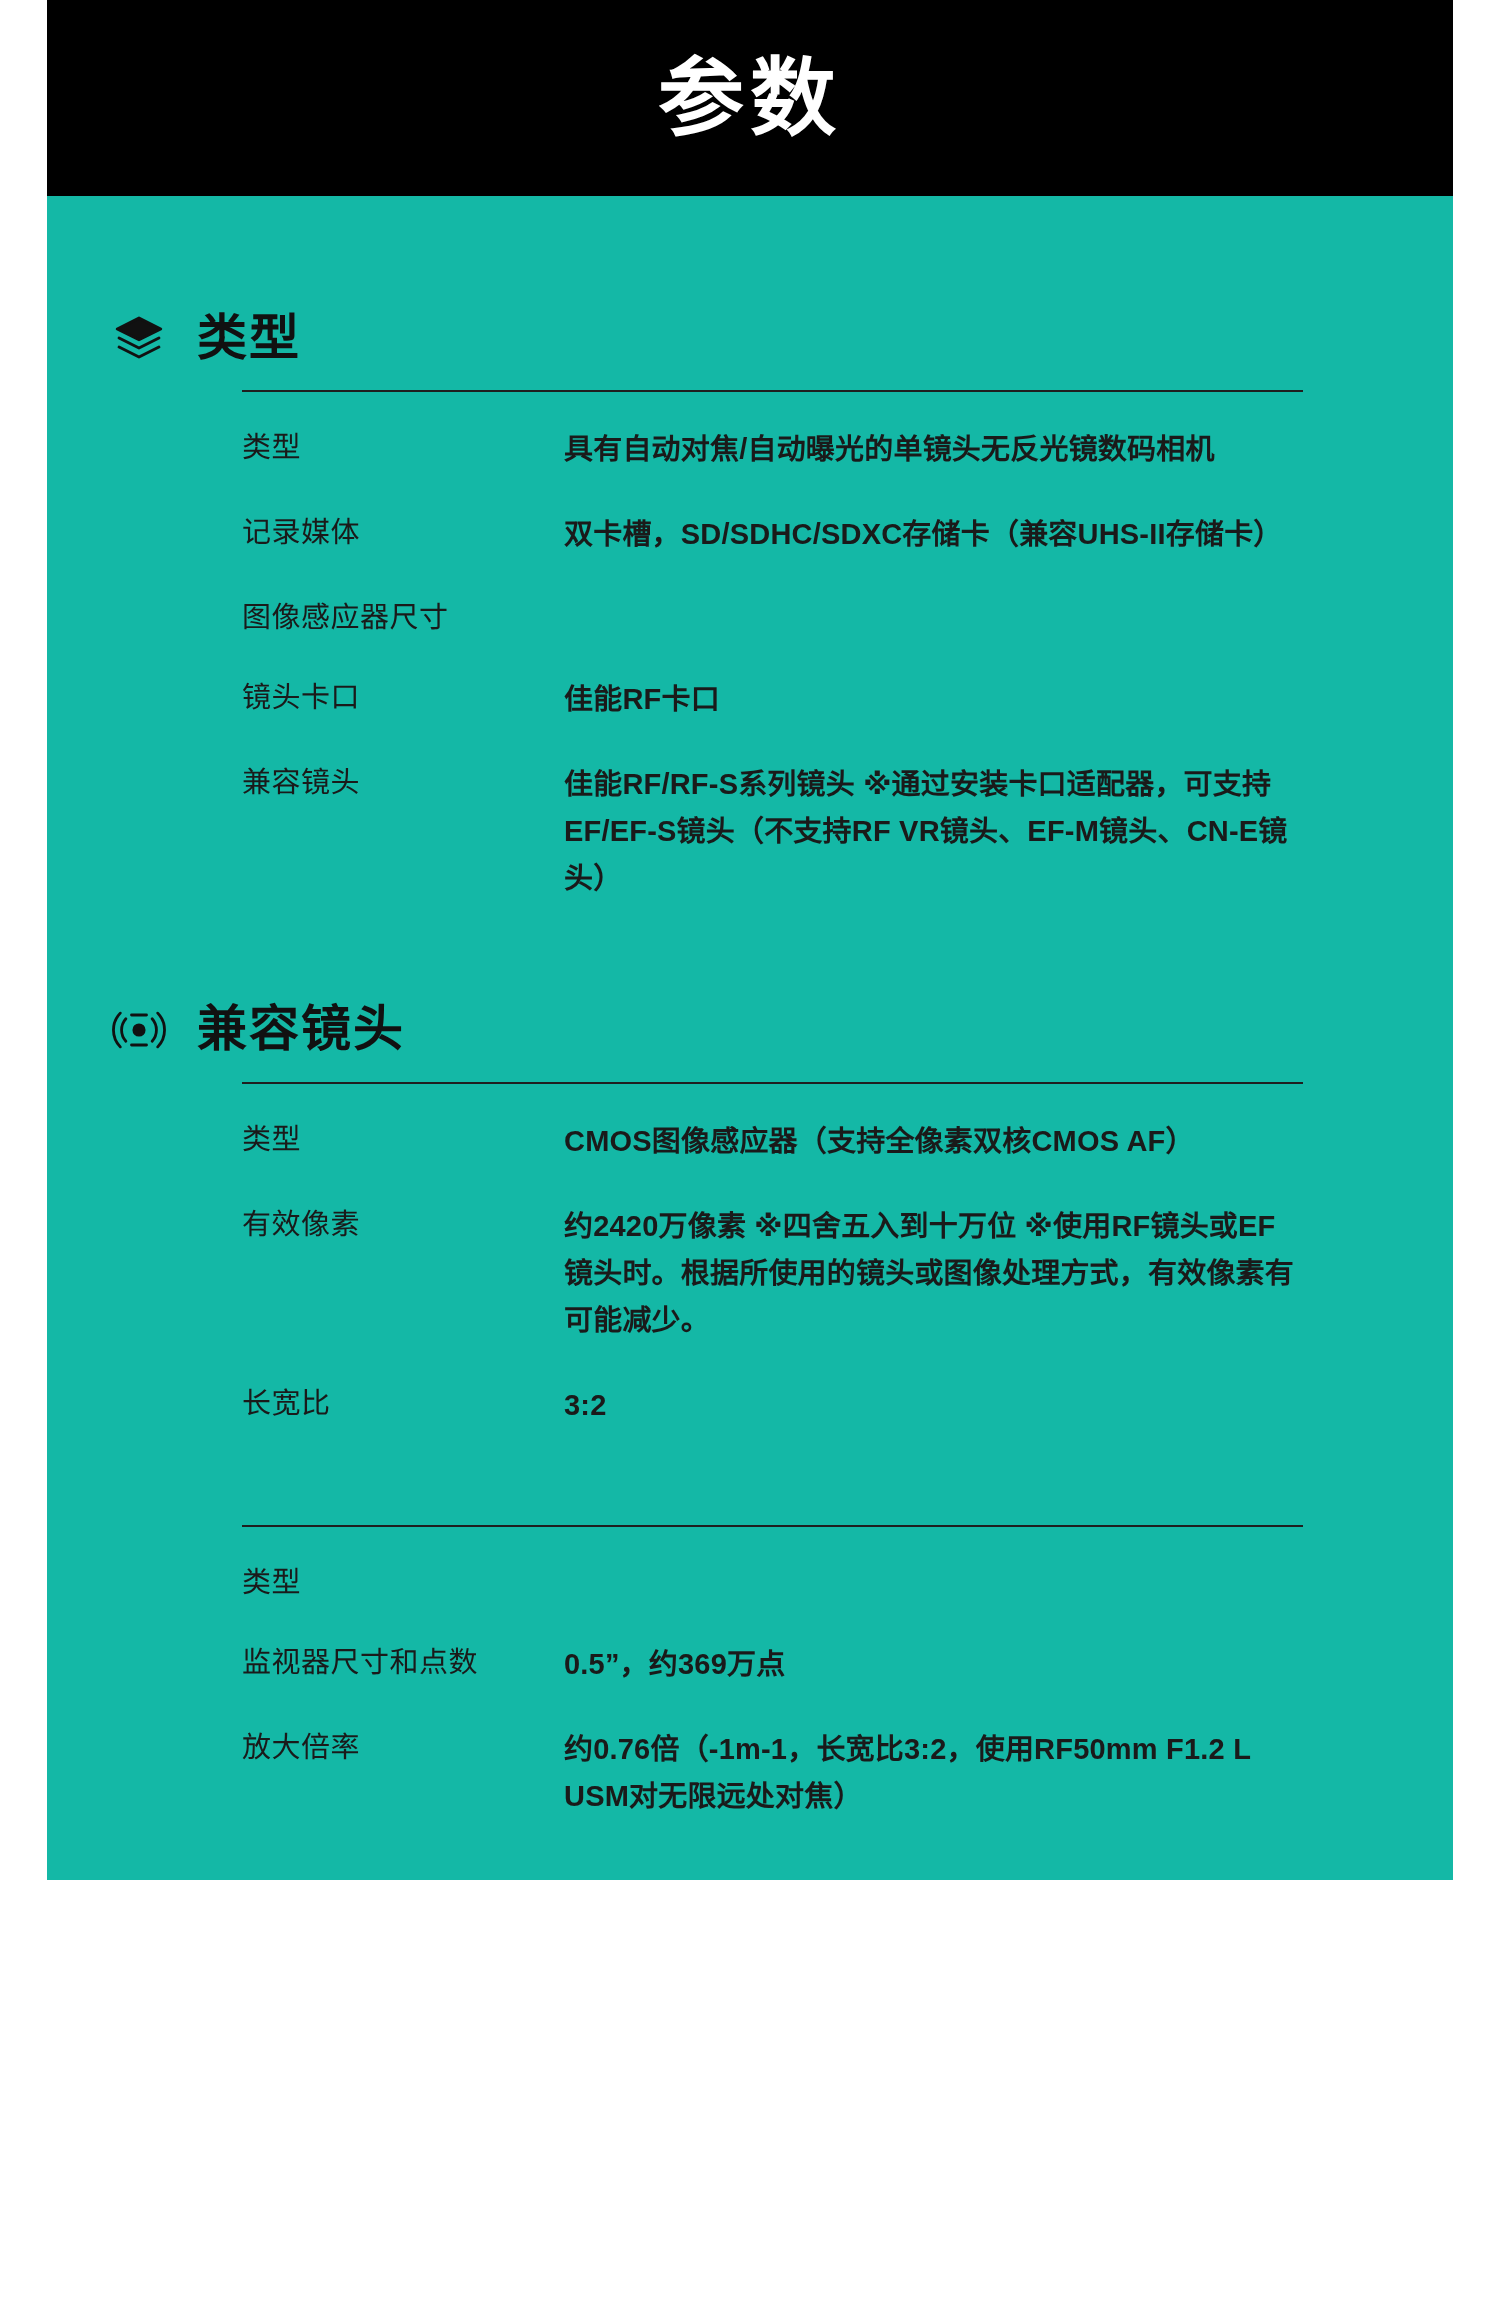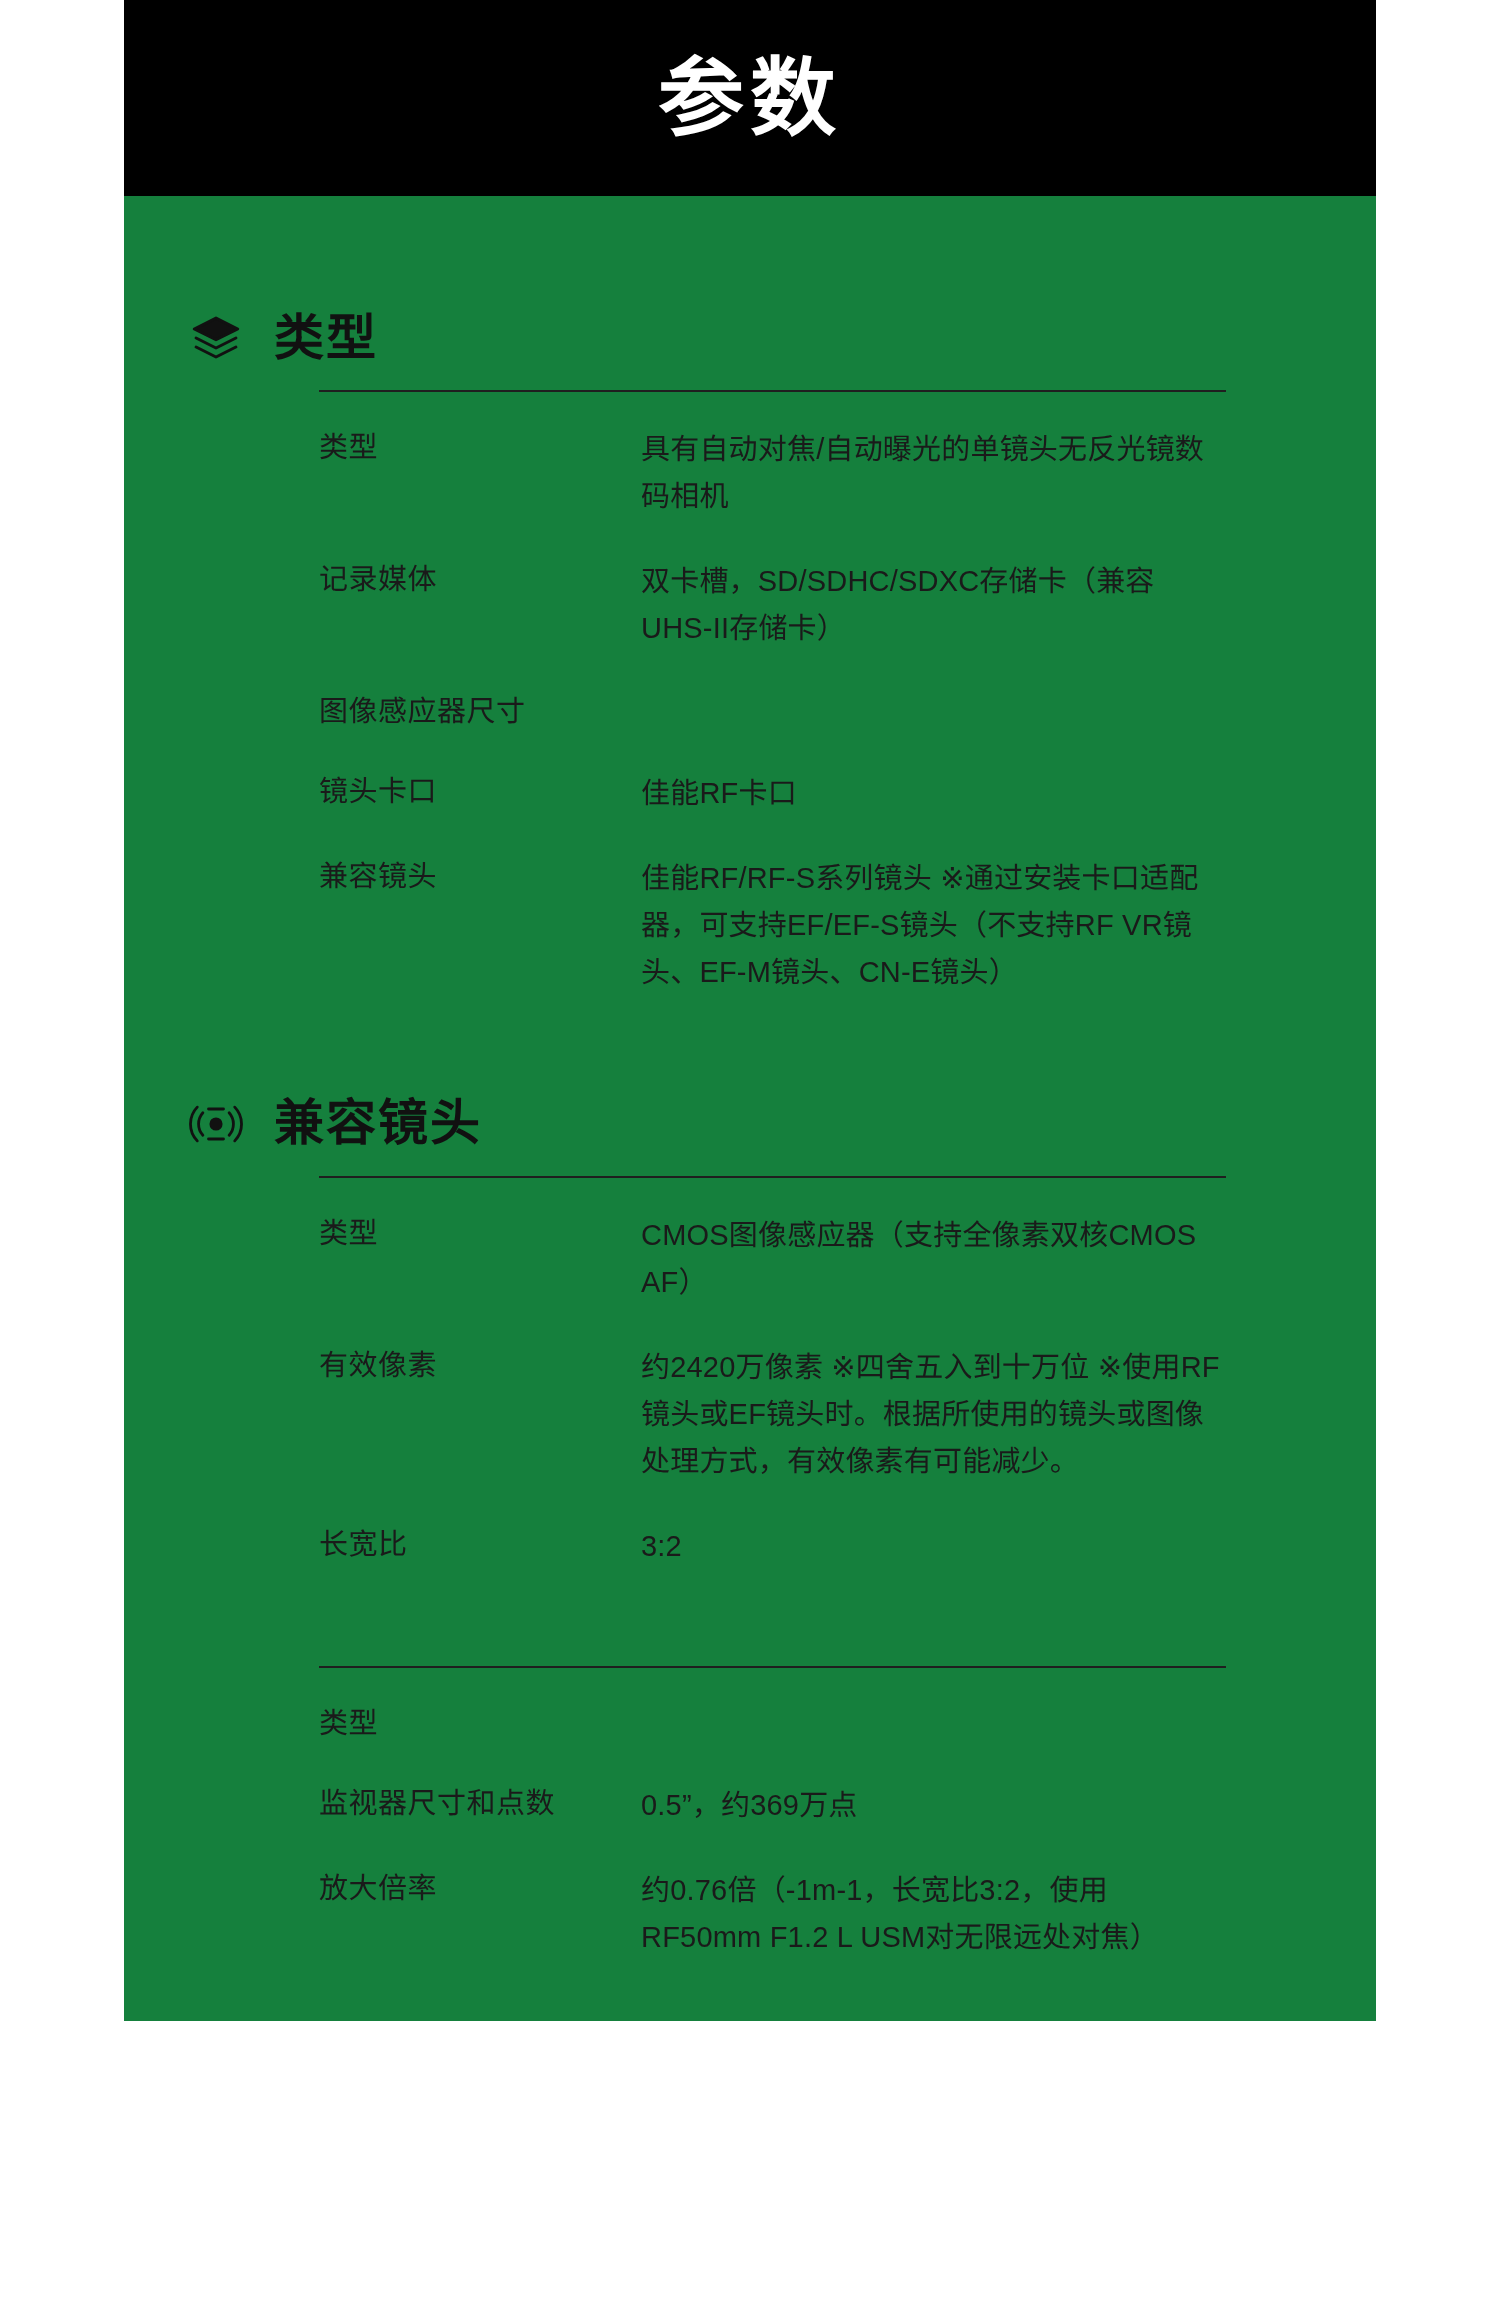--- a/index.html
+++ b/index.html
@@ -8,23 +8,23 @@
     padding: 0;
     background: #ffffff;
   }
   body {
     width: 1500px;
     font-family: "Liberation Sans", "DejaVu Sans", sans-serif;
     color: #1a1a1a;
     -webkit-font-smoothing: antialiased;
   }
   .page {
-    width: 1252px;
+    width: 1406px;
     margin: 0 auto;
-    background: #15803d;
+    background: #14b8a6;
     position: relative;
   }
   
   .header-bar {
     width: 100%;
     height: 196px;
     background: #000000;
     display: flex;
     align-items: center;
     justify-content: center;
@@ -95,20 +95,21 @@
     color: #1a1a1a;
     letter-spacing: 0.5px;
   }
   .spec-value {
     flex: 1 1 auto;
     font-size: 29px;
     line-height: 1.62;
     color: #1a1a1a;
     letter-spacing: 0.2px;
     white-space: pre-line;
+    font-weight: bold;
   }
 </style>
 </head>
 <body>
 
 <div class="page">
 
   <div class="header-bar">
     <div class="header-title">参数</div>
   </div>

